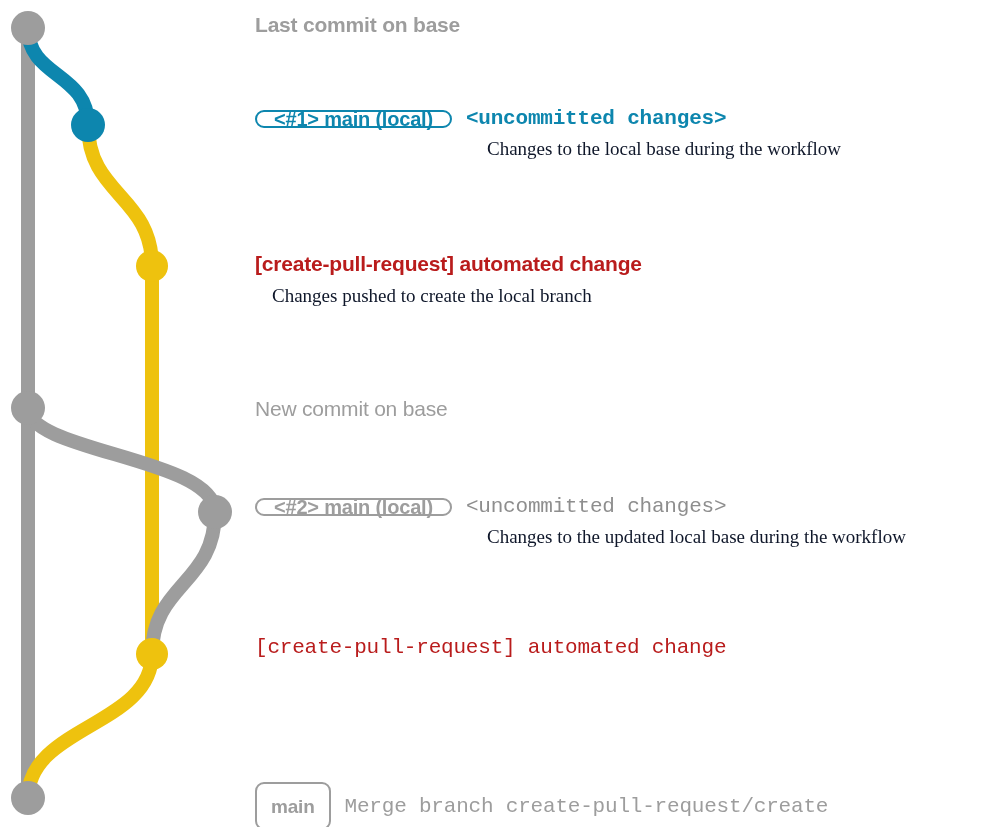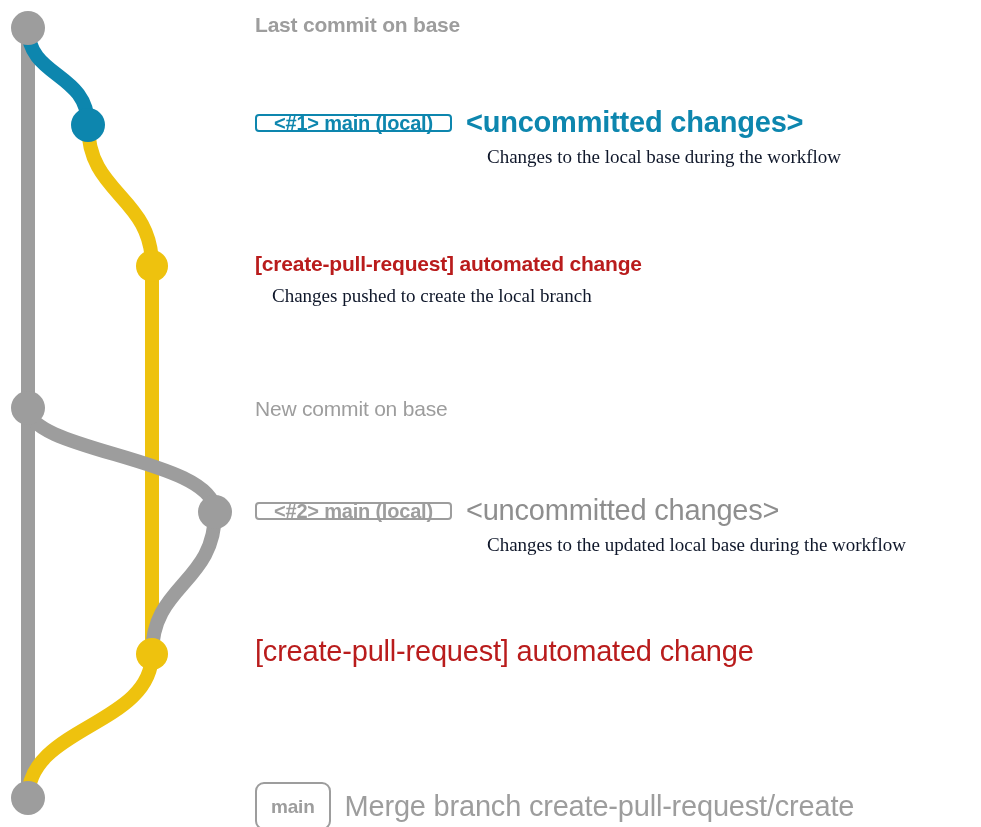--- a/index.html
+++ b/index.html
@@ -43,21 +43,21 @@
   
   .pill {
     position: relative;
     display: inline-flex;
     align-items: center;
     justify-content: center;
     box-sizing: border-box;
     height: 18px;
     padding: 0 17px;
     border: 2px solid currentColor;
-    border-radius: 4px;
+    border-radius: 12px;
     font-size: 20px;
     font-weight: 700;
     letter-spacing: -0.2px;
     white-space: nowrap;
     line-height: 1;
   }
   .pill::after {
     
     content: "";
     position: absolute;
@@ -73,25 +73,26 @@
   }
   .pill.pill-sm {
     height: 48px;
     padding: 0 14px;
     font-size: 19px;
     border-radius: 9px;
   }
 
   
   .subject {
-    font-size: 29px;
+    font-size: 21px;
     font-weight: 400;
     letter-spacing: -0.2px;
     white-space: nowrap;
     line-height: 1;
+    font-family: Liberation Mono, monospace;
   }
   .subject-lone {
     font-size: 21px;
     letter-spacing: -0.2px;
     white-space: nowrap;
   }
   .subject-bold {
     font-weight: 700;
   }
 

